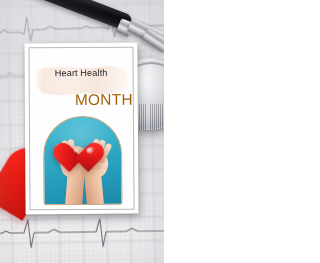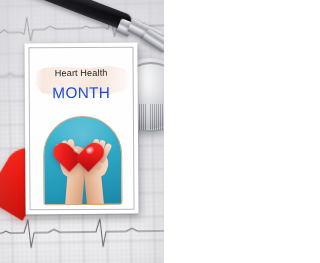--- a/index.html
+++ b/index.html
@@ -218,23 +218,24 @@
     font-size: 9.2px;
     line-height: 11px;
     letter-spacing: 0.1px;
     color: #232326;
     font-weight: 400;
   }
   #headline-main {
     font-size: 15.4px;
     line-height: 17px;
     letter-spacing: 0.3px;
-    color: #1d4ed8;
+    color: #a16207;
     font-weight: 400;
-    margin-top: 5px;
+    margin-top: 12px;
+    text-align: right;
   }
 
   
   #arch-photo {
     position: absolute;
     left: 13px; top: 68px;
     width: 79px; height: 89px;
     border-radius: 39.5px 39.5px 3px 3px;
     overflow: hidden;
     border: 0.8px solid #c9a97e;

